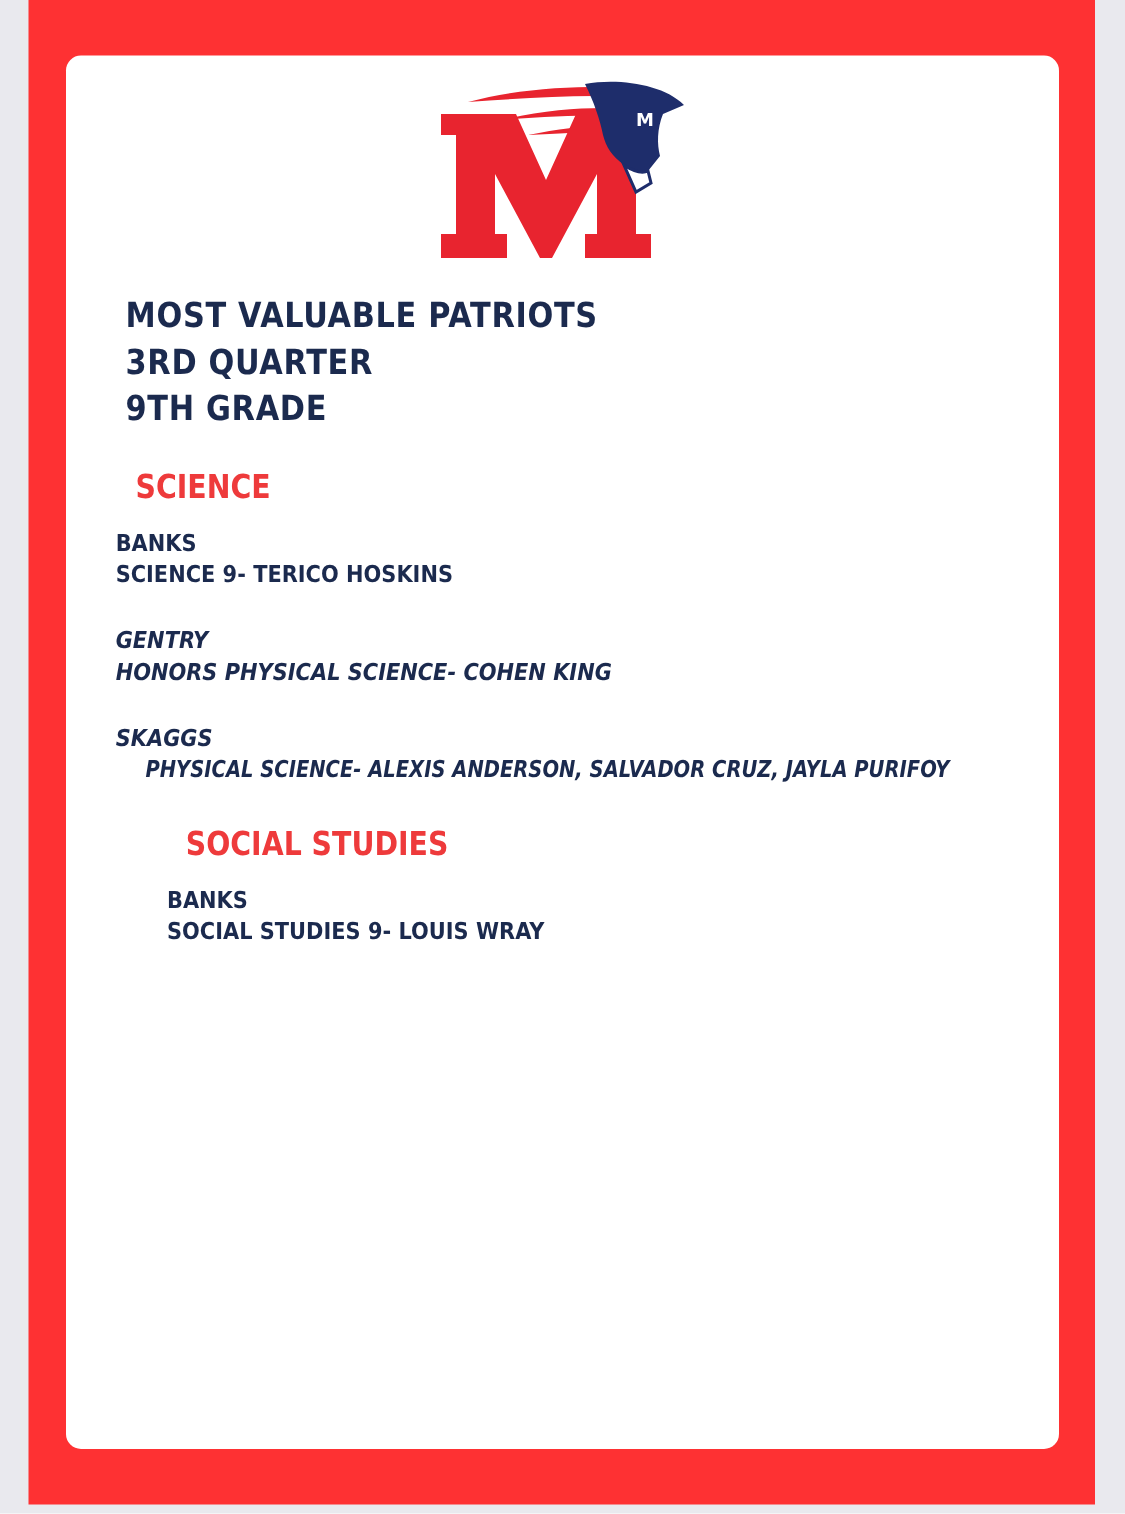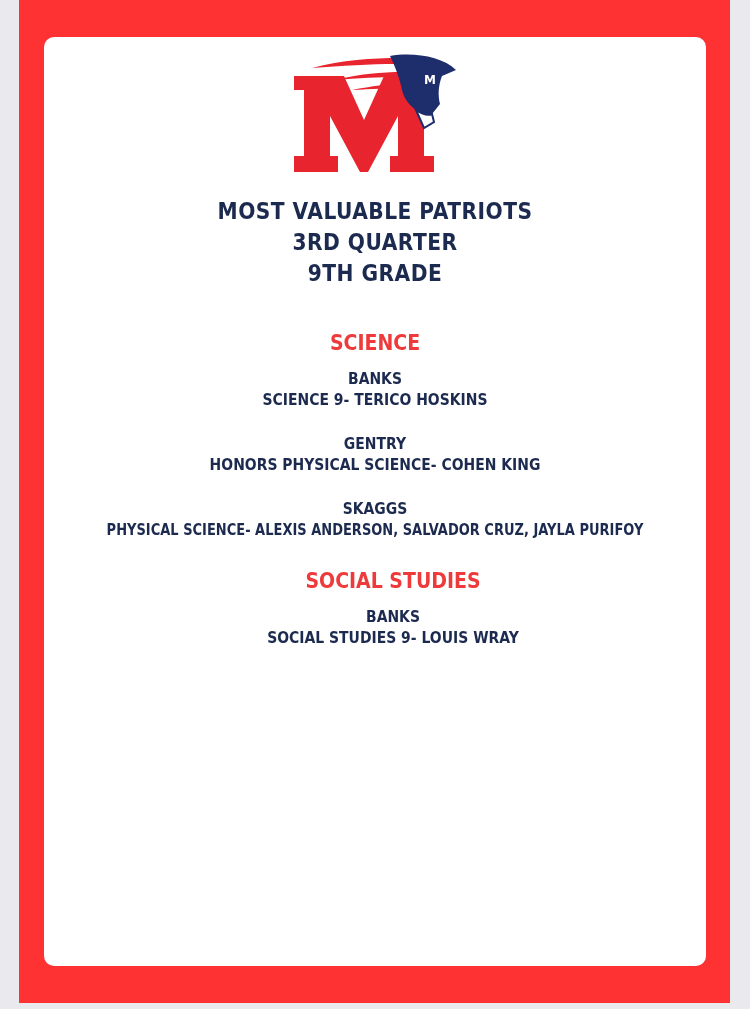--- a/index.html
+++ b/index.html
@@ -8,26 +8,26 @@
     font-family:"DejaVu Sans", sans-serif;
   }
   .frame {
     position:absolute; left:19px; top:0; width:711px; height:1003px; background:#fe3133;
   }
   .card {
     position:absolute; left:44px; top:37px; width:662px; height:929px; background:#ffffff;
     border-radius:10px;
   }
   .logo { position:absolute; left:292px; top:50px; width:166px; height:124px; }
-  .content { position:absolute; left:44px; top:196px; width:662px; text-align:center; color:#1b2a4e; }
+  .content { position:absolute; left:44px; top:196px; width:662px; color:#1b2a4e; }
   .title { font-family:"DejaVu Sans", sans-serif; font-weight:bold; font-size:23px; line-height:31px; letter-spacing:0.5px; transform:scaleX(0.88); }
   .section { color:#ee3a3b; font-weight:bold; font-size:22px; line-height:28px; margin-top:0; transform:scaleX(0.86); }
   .teacher { font-weight:bold; font-size:15.5px; line-height:21px; transform:scaleX(0.9); }
   .award { font-weight:bold; font-size:15.5px; line-height:21px; transform:scaleX(0.9); white-space:nowrap; }
-  .group { margin-top:23px; }
+  .group { margin-top:23px;font-style:italic; }
 </style>
 </head>
 <body>
 
 <div class="frame"></div>
 <div class="card"></div>
 
 <svg class="logo" viewBox="0 0 166 124">
 
   <path d="M20 18 C50 10 80 8 108 8 L104 14 C78 14 50 16 20 18 Z" fill="#e8242f"></path>
@@ -41,21 +41,21 @@
   <text x="132" y="34" font-family="DejaVu Sans, sans-serif" font-size="12" font-weight="bold" fill="#ffffff">M</text>
 </svg>
 
 <div class="content">
   <div>
     <div class="title">MOST VALUABLE PATRIOTS</div>
     <div class="title">3RD QUARTER</div>
     <div class="title">9TH GRADE</div>
   </div>
 
-  <div style="margin-top:40px;">
+  <div style="margin-top:23px;">
     <div class="section">SCIENCE</div>
     <div style="margin-top:12px;">
       <div class="teacher">BANKS</div>
       <div class="award">SCIENCE 9- TERICO HOSKINS</div>
     </div>
     <div class="group">
       <div class="teacher">GENTRY</div>
       <div class="award">HONORS PHYSICAL SCIENCE- COHEN KING</div>
     </div>
     <div class="group">

